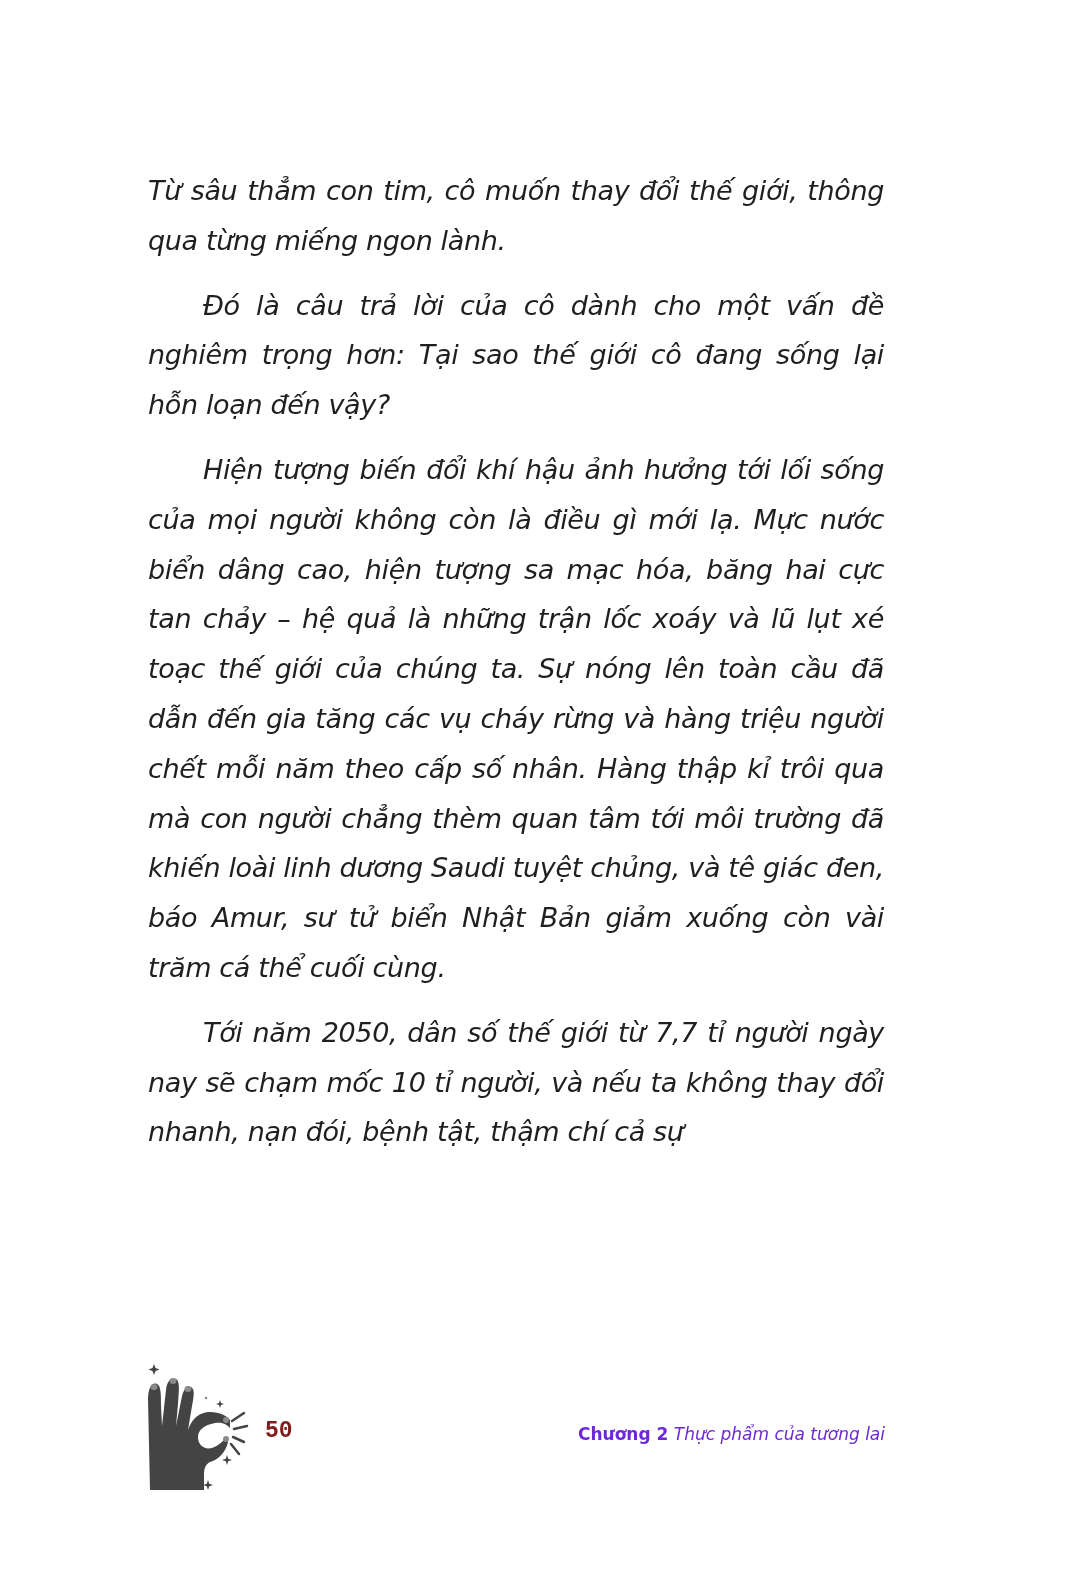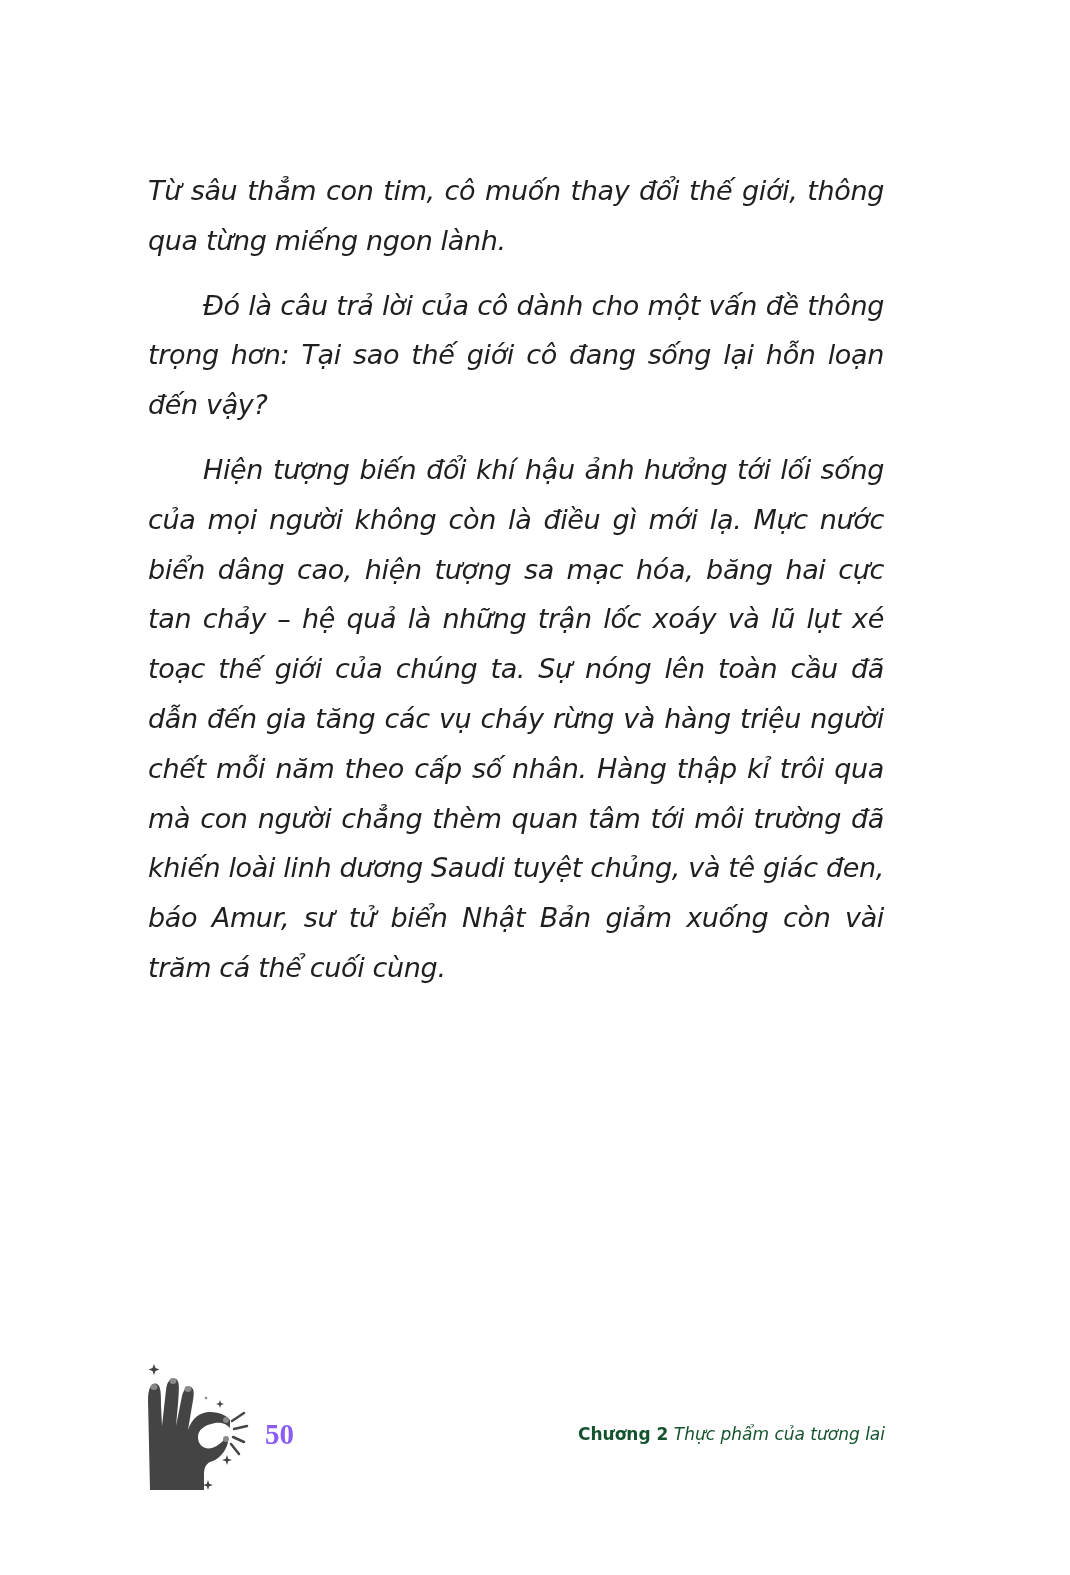--- a/index.html
+++ b/index.html
@@ -45,49 +45,50 @@
       position: absolute;
       left: 0;
       top: 0;
       width: 110px;
       height: 130px;
     }
     .page-number {
       position: absolute;
       left: 125px;
       top: 58px;
-      font-family: Liberation Serif, serif;
+      font-family: Liberation Mono, monospace;
       font-weight: bold;
-      font-size: 29px;
-      color: #8b5cf6;
+      font-size: 23px;
+      color: #7f1d1d;
     }
     .running-head {
       position: absolute;
       right: 5px;
       top: 64px;
       font-family: "DejaVu Sans", sans-serif;
       font-size: 17px;
-      color: #14532d;
+      color: #6d28d9;
       white-space: nowrap;
     }
     .running-head .chapter-label {
       font-weight: bold;
     }
     .running-head .chapter-title {
       font-style: italic;
       font-weight: normal;
     }
   </style>
 </head>
 <body>
 
 <div class="page-body">
   <p class="para">Từ sâu thẳm con tim, cô muốn thay đổi thế giới, thông qua từng miếng ngon lành.</p>
-  <p class="para indent">Đó là câu trả lời của cô dành cho một vấn đề thông trọng hơn: Tại sao thế giới cô đang sống lại hỗn loạn đến vậy?</p>
+  <p class="para indent">Đó là câu trả lời của cô dành cho một vấn đề nghiêm trọng hơn: Tại sao thế giới cô đang sống lại hỗn loạn đến vậy?</p>
   <p class="para indent">Hiện tượng biến đổi khí hậu ảnh hưởng tới lối sống của mọi người không còn là điều gì mới lạ. Mực nước biển dâng cao, hiện tượng sa mạc hóa, băng hai cực tan chảy –  hệ quả là những trận lốc xoáy và lũ lụt xé toạc thế giới của chúng ta. Sự nóng lên toàn cầu đã dẫn đến gia tăng các vụ cháy rừng và hàng triệu người chết mỗi năm theo cấp số nhân. Hàng thập kỉ trôi qua mà con người chẳng thèm quan tâm tới môi trường đã khiến loài linh dương Saudi tuyệt chủng, và tê giác đen, báo Amur, sư tử biển Nhật Bản giảm xuống còn vài trăm cá thể cuối cùng.</p>
+  <p class="para indent">Tới năm 2050, dân số thế giới từ 7,7 tỉ người ngày nay sẽ chạm mốc 10 tỉ người, và nếu ta không thay đổi nhanh, nạn đói, bệnh tật, thậm chí cả sự</p>
 </div>
 
 <div class="footer">
   <svg class="hand" viewBox="0 0 110 130" xmlns="http://www.w3.org/2000/svg">
 
     <g fill="#444444">
       <path d="M14 4 L15.5 8 L19.5 9.5 L15.5 11 L14 15 L12.5 11 L8.5 9.5 L12.5 8 Z"></path>
       <path d="M80 40 L81 43 L84 44 L81 45 L80 48 L79 45 L76 44 L79 43 Z"></path>
       <path d="M87 95 L88.2 98.8 L92 100 L88.2 101.2 L87 105 L85.8 101.2 L82 100 L85.8 98.8 Z"></path>
       <path d="M68 120 L69.2 123.8 L73 125 L69.2 126.2 L68 130 L66.8 126.2 L63 125 L66.8 123.8 Z"></path>

